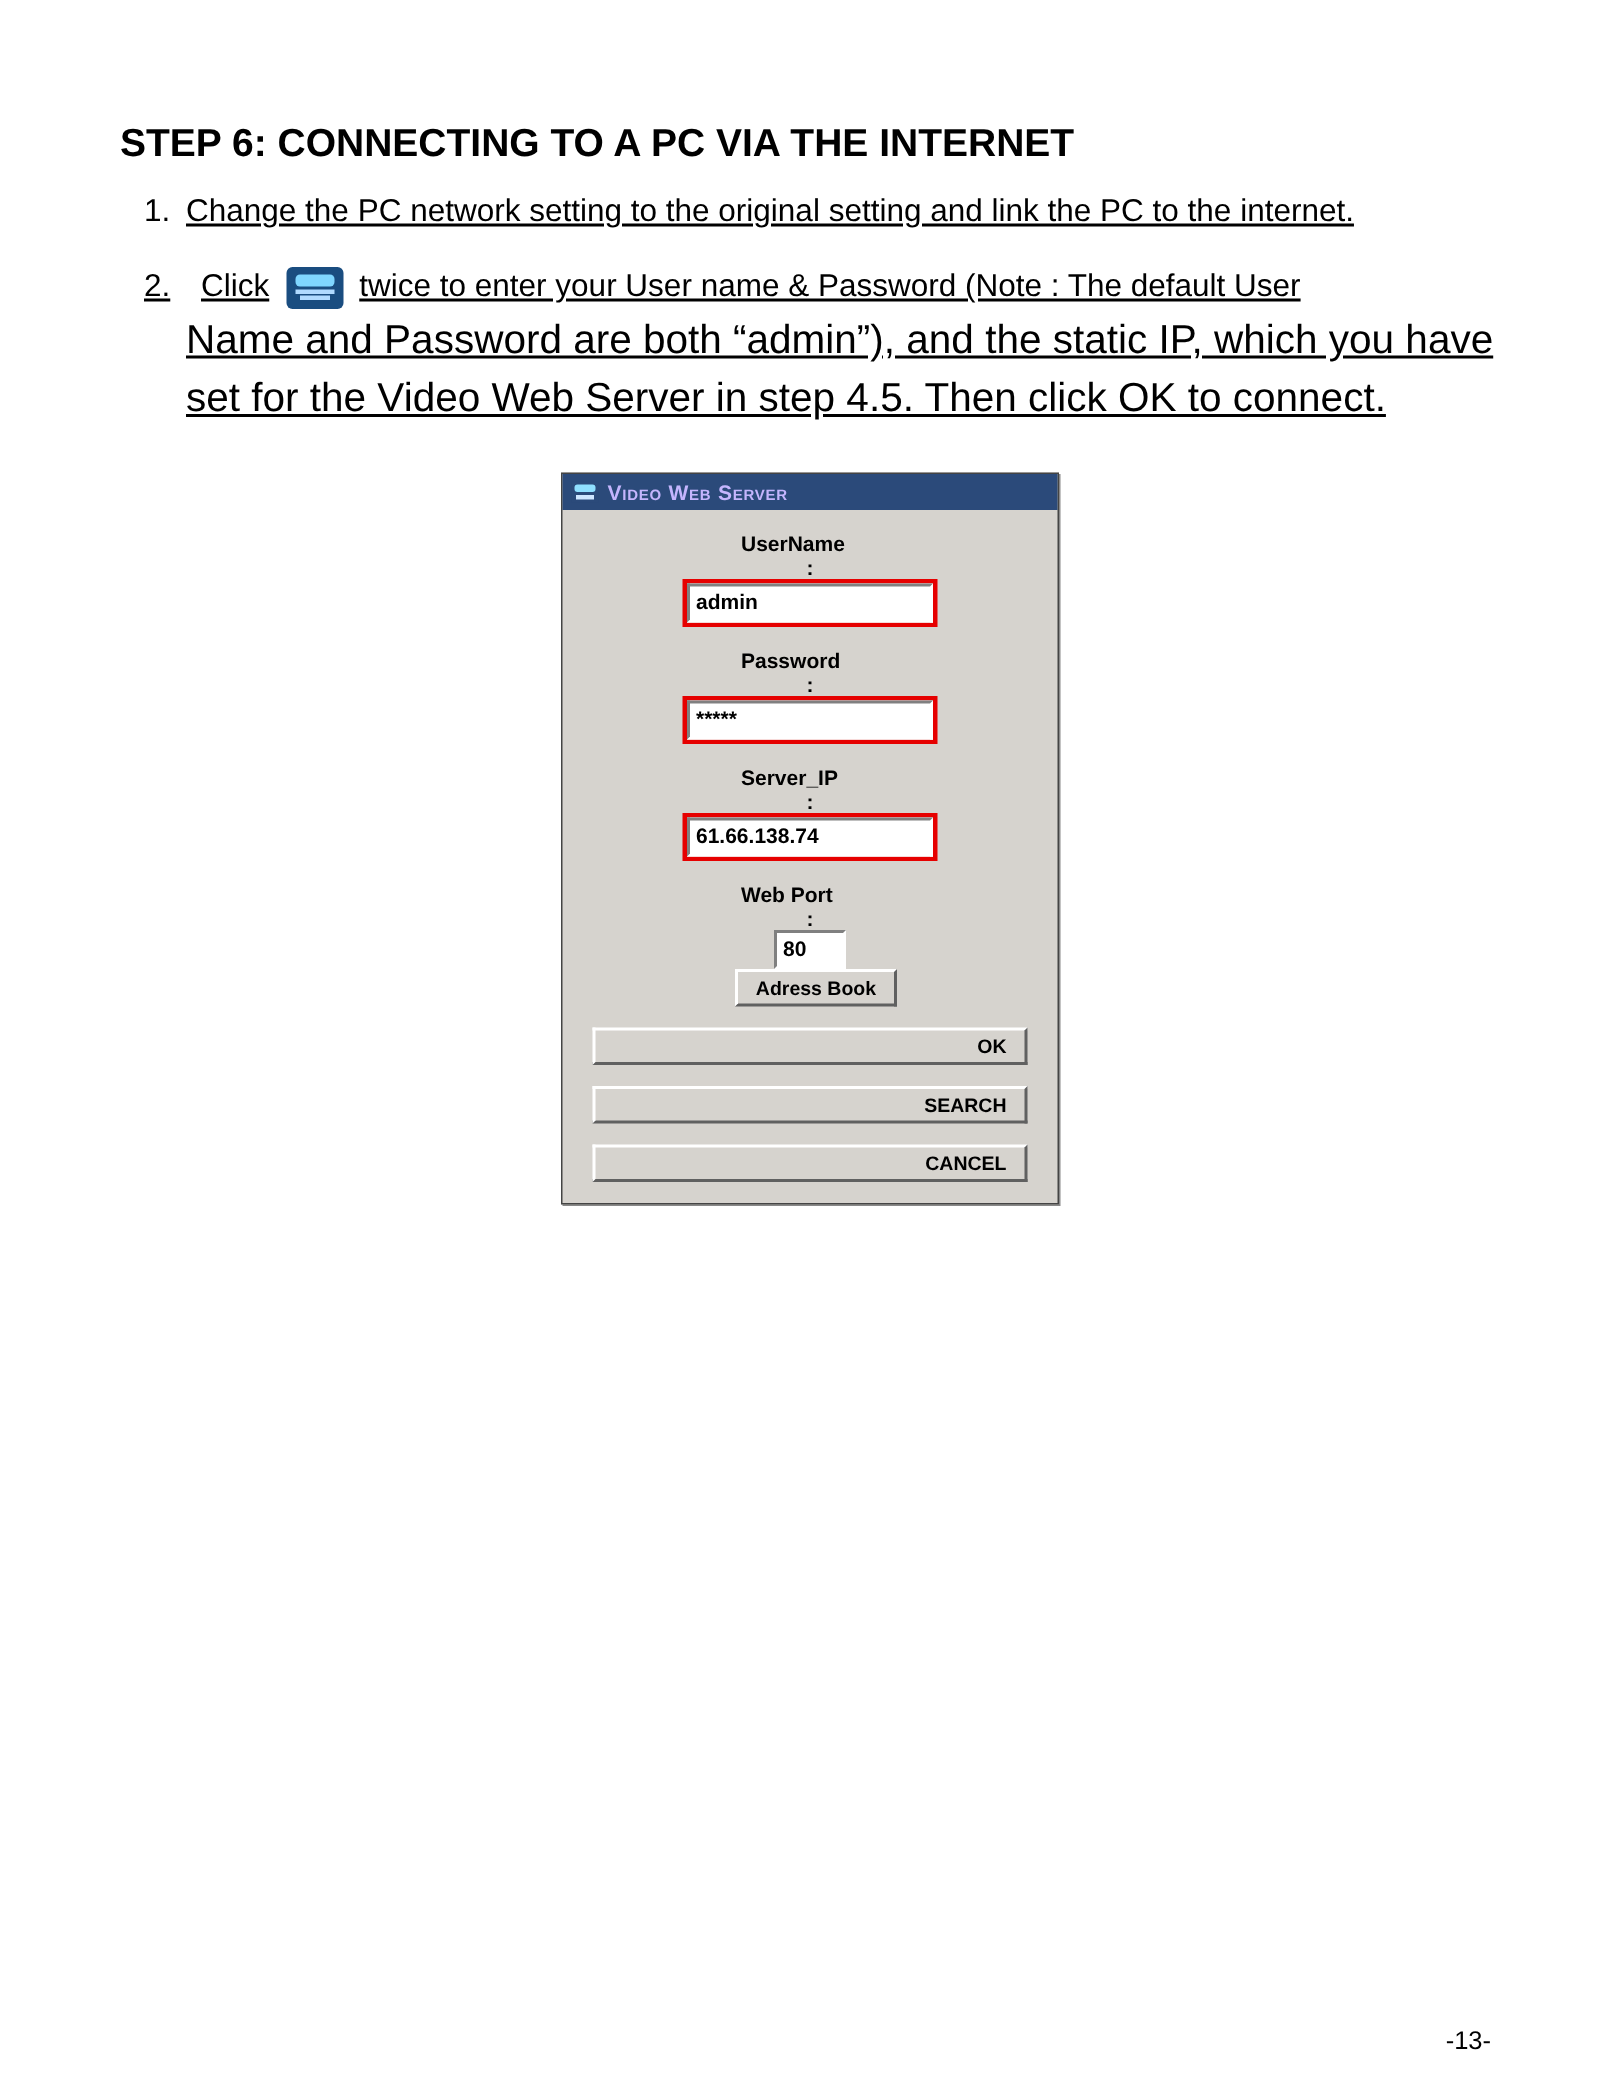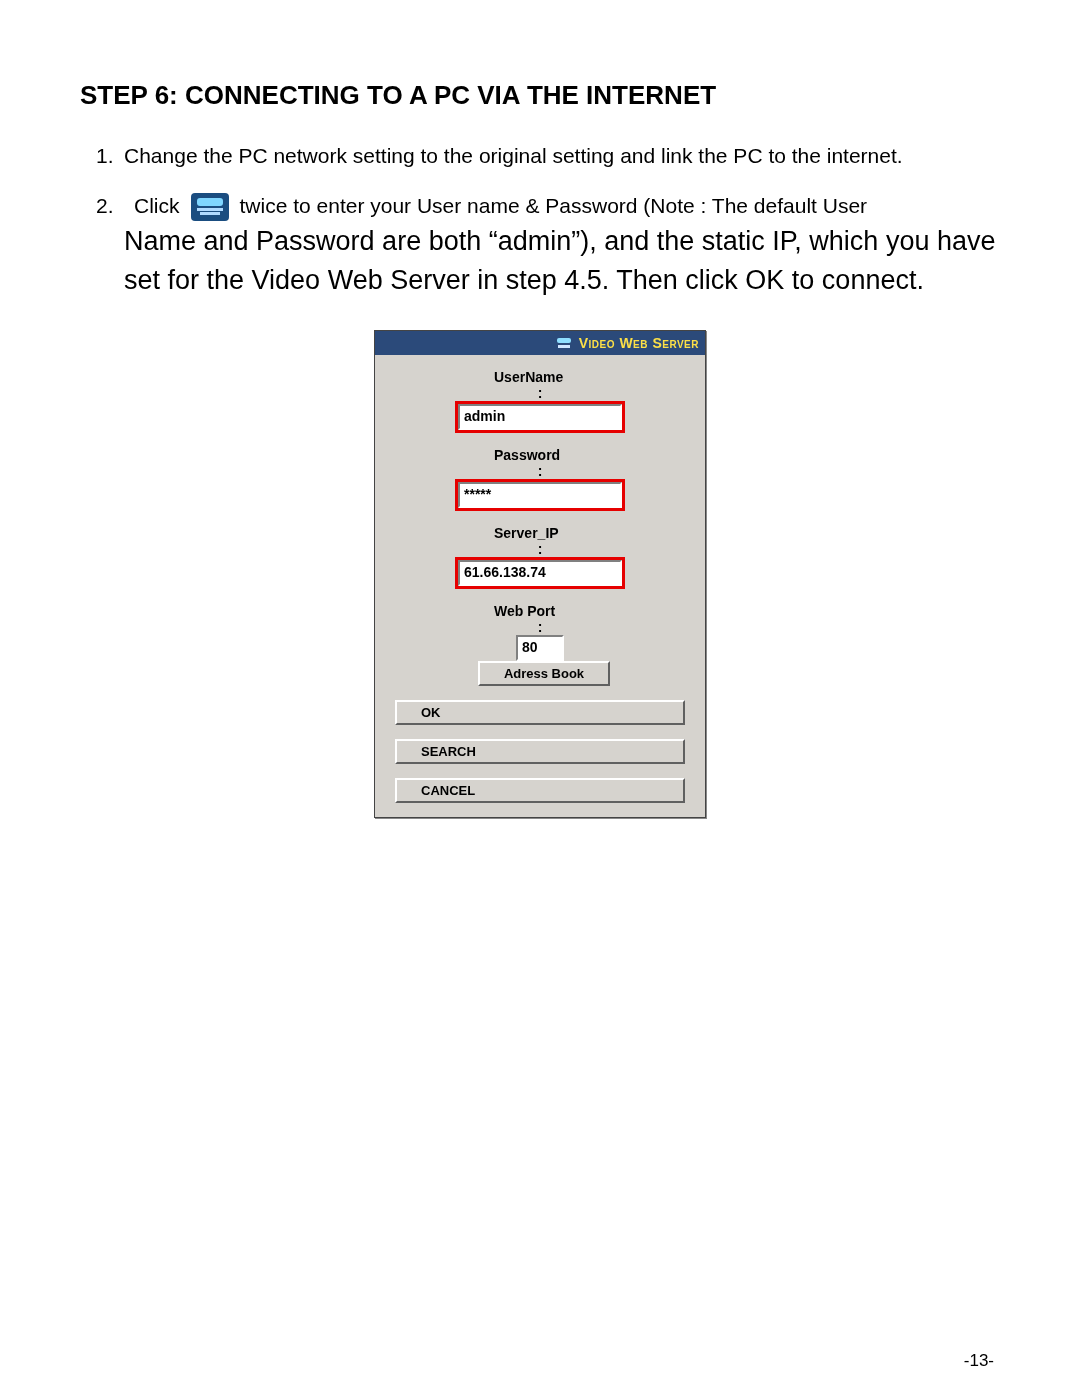--- a/index.html
+++ b/index.html
@@ -14,24 +14,25 @@
   }
   .page {
     padding: 80px 80px 40px 80px;
     box-sizing: border-box;
     height: 100%;
     position: relative;
   }
   .heading {
     font-size: 26px;
     font-weight: bold;
-    margin-bottom: 30px;
+    margin-bottom: 15px;
   }
   .list {
     margin-left: 16px;
+    text-decoration: underline;
   }
   .item {
     font-size: 21px;
     line-height: 1.45;
     margin-bottom: 20px;
   }
   .num {
     display: inline-block;
     width: 28px;
   }
@@ -58,30 +59,29 @@
   }
   .dialog {
     width: 330px;
     border: 1px solid #444;
     background: #d6d3ce;
     box-shadow: 1px 1px 0 #888;
     font-family: Tahoma, Verdana, Arial, sans-serif;
   }
   .titlebar {
     background: #2b4a7a;
-    color: #fde047;
+    color: #c4b5fd;
     font-variant: small-caps;
     font-weight: bold;
     letter-spacing: 0.5px;
     font-size: 14px;
     padding: 4px 6px;
     display: flex;
     align-items: center;
     gap: 6px;
-    justify-content: flex-end;
   }
   .titlebar-icon svg { display:block; }
   .body {
     padding: 14px 16px 14px 16px;
   }
   .row {
     display: flex;
     align-items: center;
     margin-bottom: 14px;
     flex-direction: column;
@@ -120,23 +120,23 @@
     width: 36px;
   }
   .btn {
     background: #d6d3ce;
     border-top: 2px solid #fff;
     border-left: 2px solid #fff;
     border-right: 2px solid #606060;
     border-bottom: 2px solid #606060;
     font-weight: bold;
     font-size: 13px;
-    padding: 3px 24px;
+    padding: 3px 12px;
     cursor: pointer;
-    text-align: left;
+    text-align: right;
   }
   .adress-btn {
     margin-left: 8px;
   }
   .button-row {
     display: flex;
     justify-content: space-between;
     gap: 14px;
     padding: 0 4px;
     margin-top: 3px;

